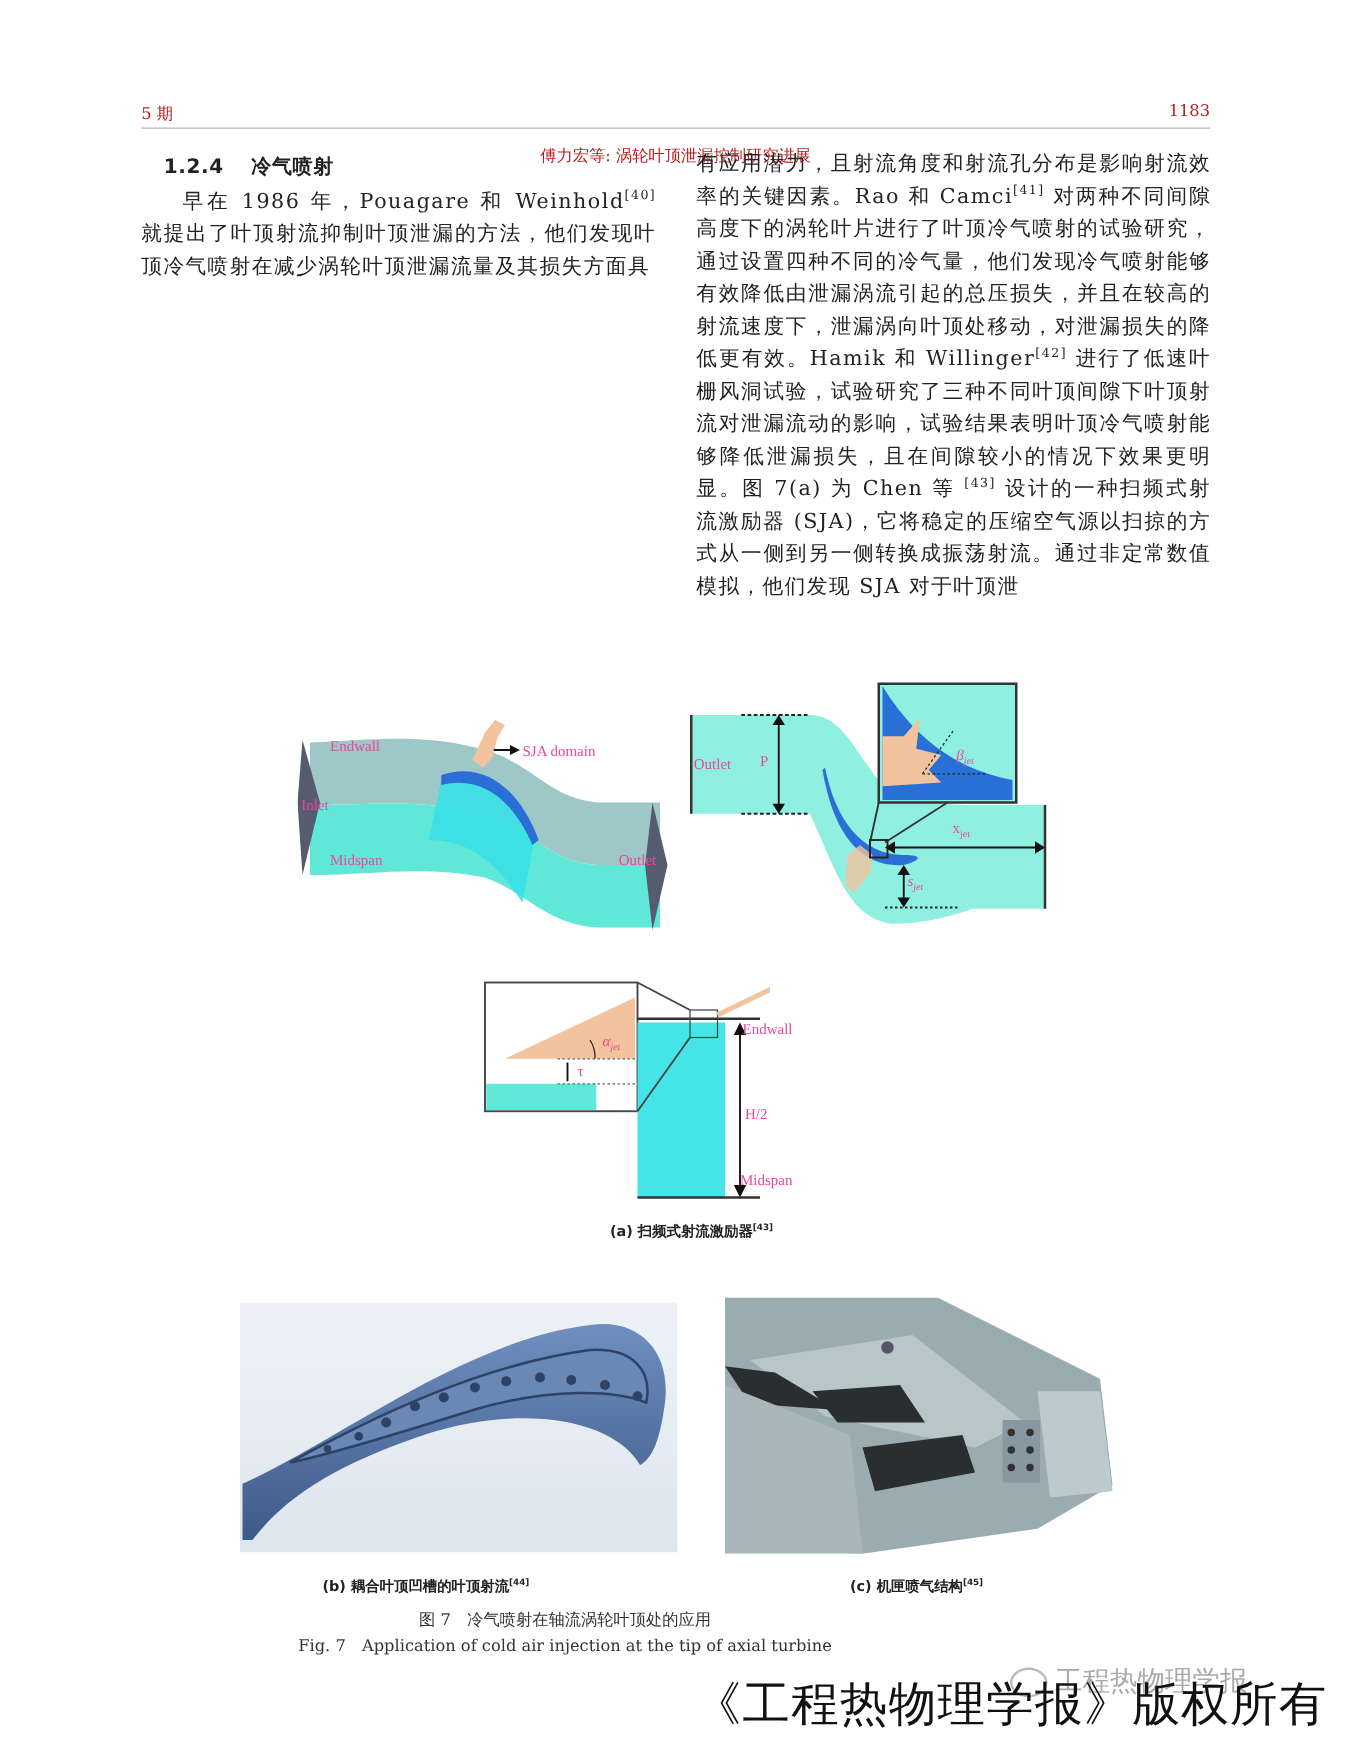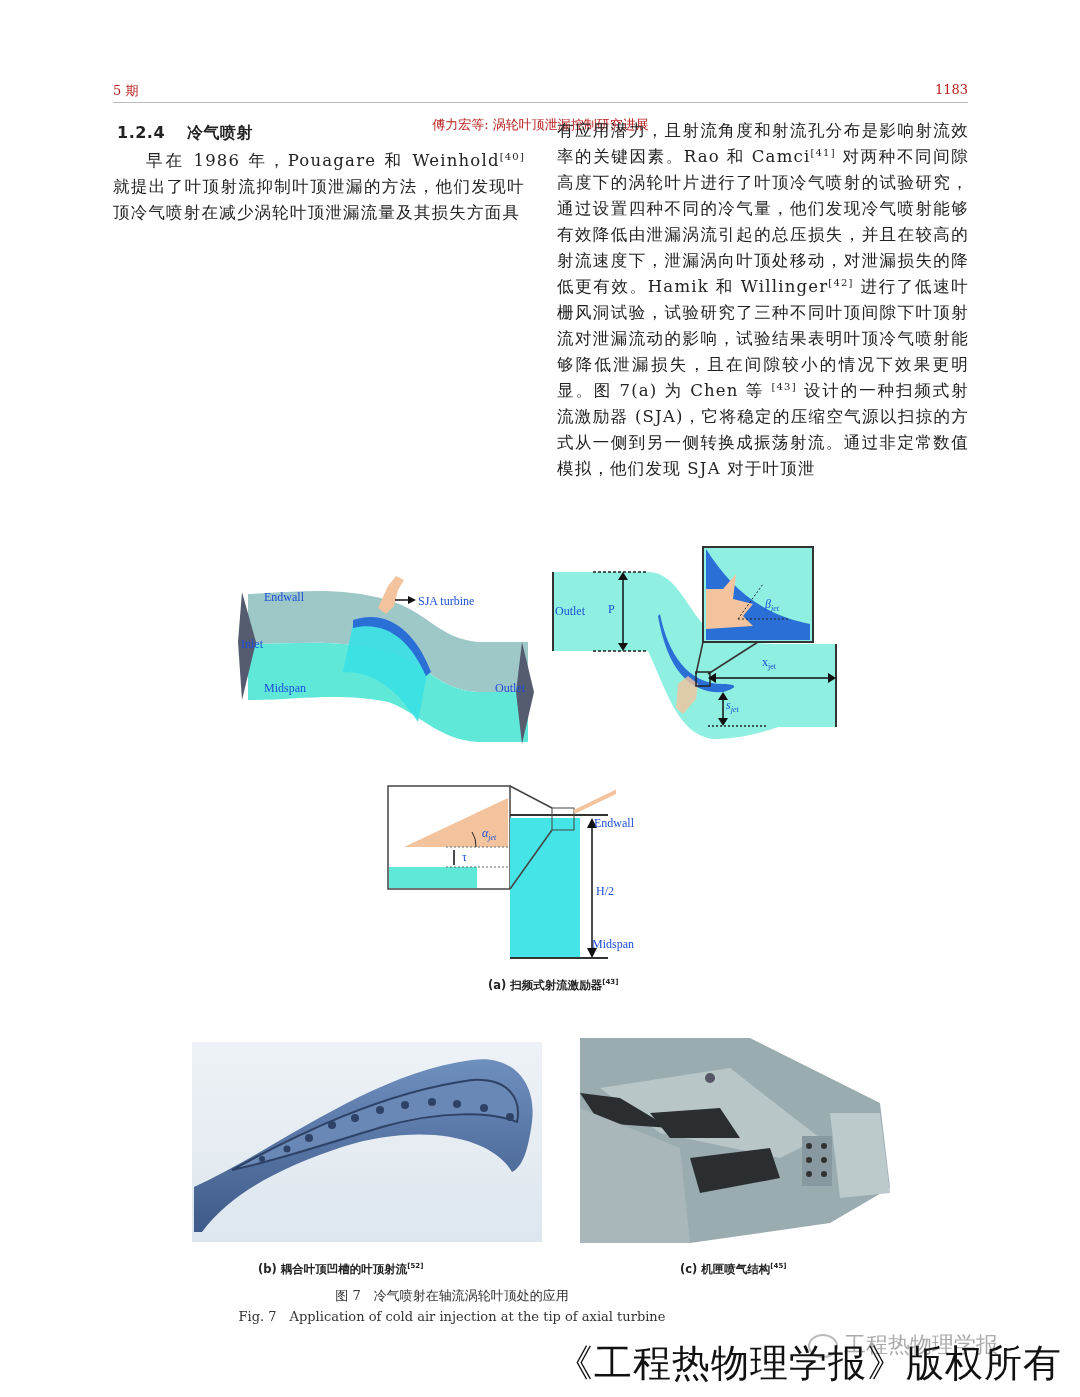--- a/index.html
+++ b/index.html
@@ -4,26 +4,26 @@
 <style>
   html,body{margin:0;padding:0;background:#fff;}
   body{width:1080px;height:1397px;position:relative;overflow:hidden;font-family:"DejaVu Serif","Liberation Serif",serif;color:#222;}
   .hdr{position:absolute;top:80px;left:113px;width:855px;height:22px;border-bottom:1px solid #bbb;font-size:13px;color:#b91c1c;}
   .hdr .l{position:absolute;left:0;top:2px;}
   .hdr .c{position:absolute;left:0;right:0;text-align:center;top:2px;margin-top:34px;}
   .hdr .r{position:absolute;right:0;top:2px;}
   .col{position:absolute;top:118px;width:412px;font-size:16.5px;line-height:26px;letter-spacing:1.2px;text-align:justify;}
   .col p{margin:0;}
   .col .ind{text-indent:2em;}
-  .col .sec{font-family:"DejaVu Sans","Liberation Sans",sans-serif;font-weight:bold;font-size:16px;letter-spacing:0.5px;margin:2px 4px;}
+  .col .sec{font-family:"DejaVu Sans","Liberation Sans",sans-serif;font-weight:bold;font-size:16px;letter-spacing:0.5px;margin:2px 18px;}
   .col .sec .num{margin-right:22px;}
   sup{font-size:10px;line-height:0;}
   #colL{left:113px;}
   #colR{left:557px;}
-  .lab{position:absolute;font-family:"Liberation Serif","DejaVu Serif",serif;font-size:12px;color:#1d4ed8;white-space:nowrap;}
+  .lab{position:absolute;font-family:"Liberation Serif","DejaVu Serif",serif;font-size:12px;color:#ec4899;white-space:nowrap;}
   .cap{position:absolute;font-family:"DejaVu Sans","Liberation Sans",sans-serif;font-size:11.5px;font-weight:bold;color:#222;white-space:nowrap;}
   .figcap{position:absolute;left:0;width:904px;text-align:center;font-size:13px;color:#333;}
   .wm{position:absolute;left:555px;top:1338px;font-family:Liberation Serif, serif;font-size:38px;color:#111;letter-spacing:1px;white-space:nowrap;}
   .wm2{position:absolute;left:808px;top:1330px;font-family:"DejaVu Sans","Liberation Sans",sans-serif;font-size:22px;color:#aaa;white-space:nowrap;}
   svg{position:absolute;}
 </style>
 </head>
 <body>
 
 <div class="hdr">
@@ -52,21 +52,21 @@
   <path d="M284,70 L296,120 L284,172 L278,120 Z" fill="#555c70"></path>
 
   <path d="M115,52 C150,40 175,62 190,96 L180,150 C160,120 140,100 105,100 Z" fill="#38e0e6" opacity="0.9"></path>
   <path d="M115,48 C150,36 178,60 193,100 L188,104 C172,68 148,48 115,56 Z" fill="#2a6fd6"></path>
 
   <path d="M140,36 L150,14 L158,4 L166,8 L160,18 L156,34 L148,42 Z" fill="#f2c39d"></path>
   <line x1="157" y1="28" x2="172" y2="28" stroke="#111" stroke-width="1.5"></line>
   <path d="M170,24 L178,28 L170,32 Z" fill="#111"></path>
 </svg>
 <span class="lab" style="left:264px;top:590px">Endwall</span>
-<span class="lab" style="left:418px;top:594px">SJA turbine</span>
+<span class="lab" style="left:418px;top:594px">SJA domain</span>
 <span class="lab" style="left:241px;top:637px">Inlet</span>
 <span class="lab" style="left:264px;top:681px">Midspan</span>
 <span class="lab" style="left:495px;top:681px">Outlet</span>
 
 <svg style="left:548px;top:544px" width="295" height="220" viewBox="0 0 295 220">
   <path d="M5,28 L100,28 C130,28 140,70 165,90 C185,100 220,100 240,100 L288,100 L288,183 L230,183 C210,190 190,195 165,195 C130,190 120,150 100,107 L5,107 Z" fill="#8ff0e2"></path>
   <line x1="5" y1="28" x2="5" y2="107" stroke="#333" stroke-width="2"></line>
   <line x1="288" y1="100" x2="288" y2="183" stroke="#333" stroke-width="2"></line>
   <line x1="45" y1="28" x2="100" y2="28" stroke="#222" stroke-dasharray="3,2" stroke-width="1.5"></line>
   <line x1="45" y1="107" x2="100" y2="107" stroke="#222" stroke-dasharray="3,2" stroke-width="1.5"></line>
@@ -150,21 +150,21 @@
     <circle cx="140" cy="83" r="4"></circle>
       <circle cx="163" cy="76" r="4"></circle>
       <circle cx="188" cy="68" r="4"></circle>
     <circle cx="213" cy="63" r="4"></circle>
       <circle cx="240" cy="60" r="4"></circle>
       <circle cx="265" cy="62" r="4"></circle>
     <circle cx="292" cy="66" r="4"></circle>
       <circle cx="318" cy="75" r="4"></circle>
   </g>
 </svg>
-<span class="cap" style="left:258px;top:1262px"><span>(b) 耦合叶顶凹槽的叶顶射流</span><sup style="font-size:7px">[52]</sup></span>
+<span class="cap" style="left:258px;top:1262px"><span>(b) 耦合叶顶凹槽的叶顶射流</span><sup style="font-size:7px">[44]</sup></span>
 
 <svg style="left:580px;top:1038px" width="320" height="205" viewBox="0 0 320 205">
   <rect width="320" height="205" fill="#fff"></rect>
   <path d="M0,0 L170,0 L300,65 L310,150 L250,185 L110,205 L0,200 Z" fill="#9aacb0"></path>
   <path d="M20,50 L150,30 L240,100 L200,120 L80,95 Z" fill="#b8c6c8"></path>
   <path d="M0,55 L40,60 L90,90 L20,85 Z" fill="#2a2e30"></path>
   <path d="M70,75 L140,70 L160,100 L90,100 Z" fill="#2a2e30"></path>
   <path d="M110,120 L190,110 L200,140 L120,155 Z" fill="#2a2e30"></path>
   <path d="M0,70 L100,110 L110,205 L0,205 Z" fill="#a9b7ba"></path>
   <path d="M250,75 L300,75 L310,155 L260,160 Z" fill="#bccacc"></path>

